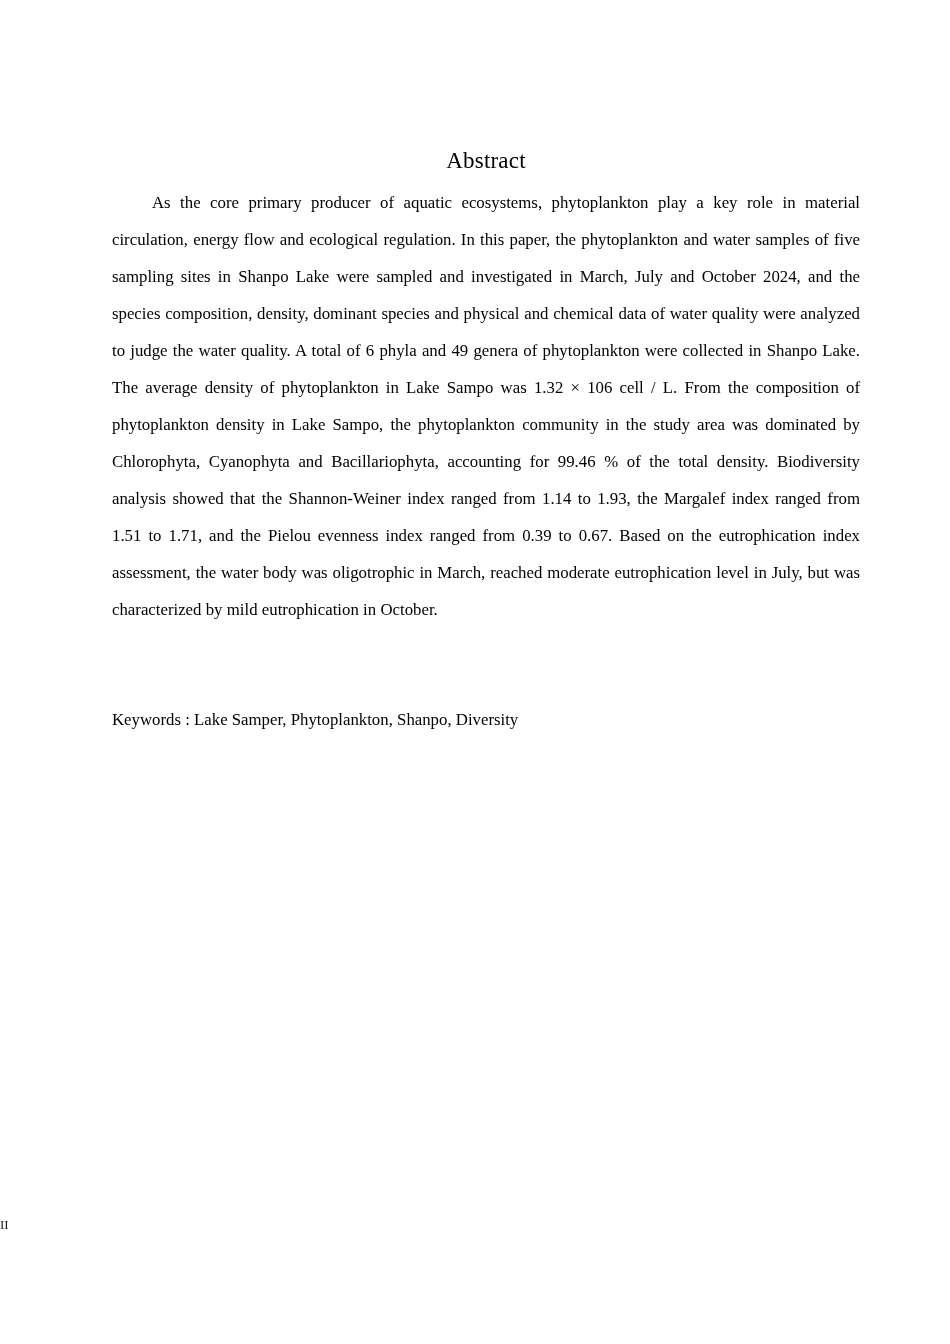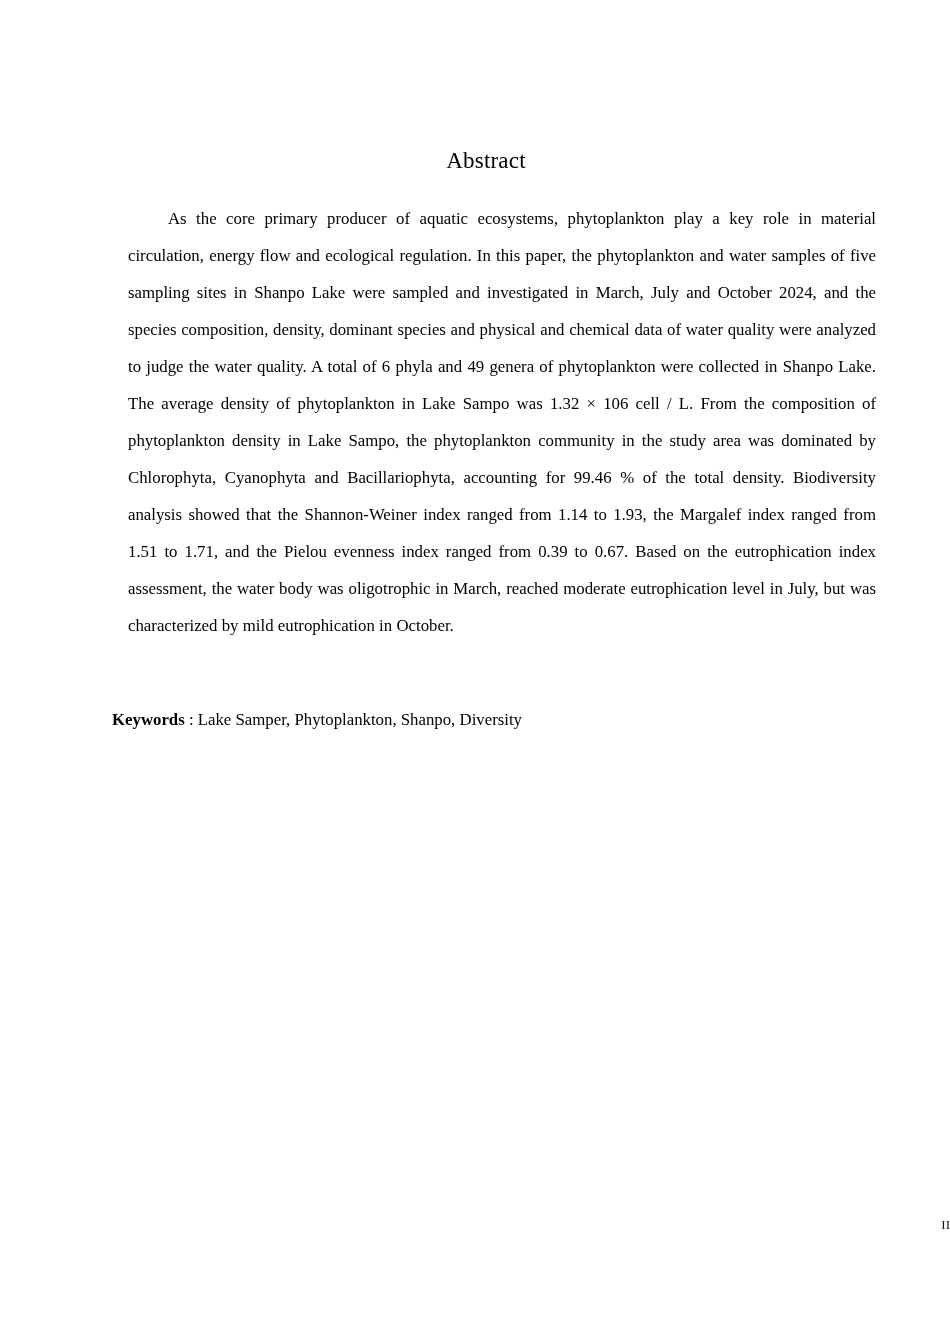--- a/index.html
+++ b/index.html
@@ -48,48 +48,48 @@
   .abstract-body {
     position: absolute;
     left: 0;
     top: 184px;
     width: 748px;
     font-size: 16.8px;
     line-height: 37px;
     text-align: justify;
     text-justify: inter-word;
     text-indent: 40px;
-    margin: 16px;
+    margin: 0;
     padding: 0;
     hyphens: none;
     word-spacing: 0.1px;
   }
 
   .keywords-line {
     position: absolute;
     left: 0;
     top: 705px;
     width: 748px;
     font-size: 16.8px;
     line-height: 30px;
     text-align: left;
     margin: 0;
     padding: 0;
   }
 
   .keywords-label {
-    font-weight: bold;
+    font-weight: normal;
   }
 
   .page-number {
     position: absolute;
     left: 0;
     top: 1216px;
     width: 950px;
-    text-align: right;
+    text-align: left;
     font-size: 13px;
     line-height: 18px;
     color: #1a1a1a;
   }
 </style>
 </head>
 <body>
 
 <div class="page">
 

